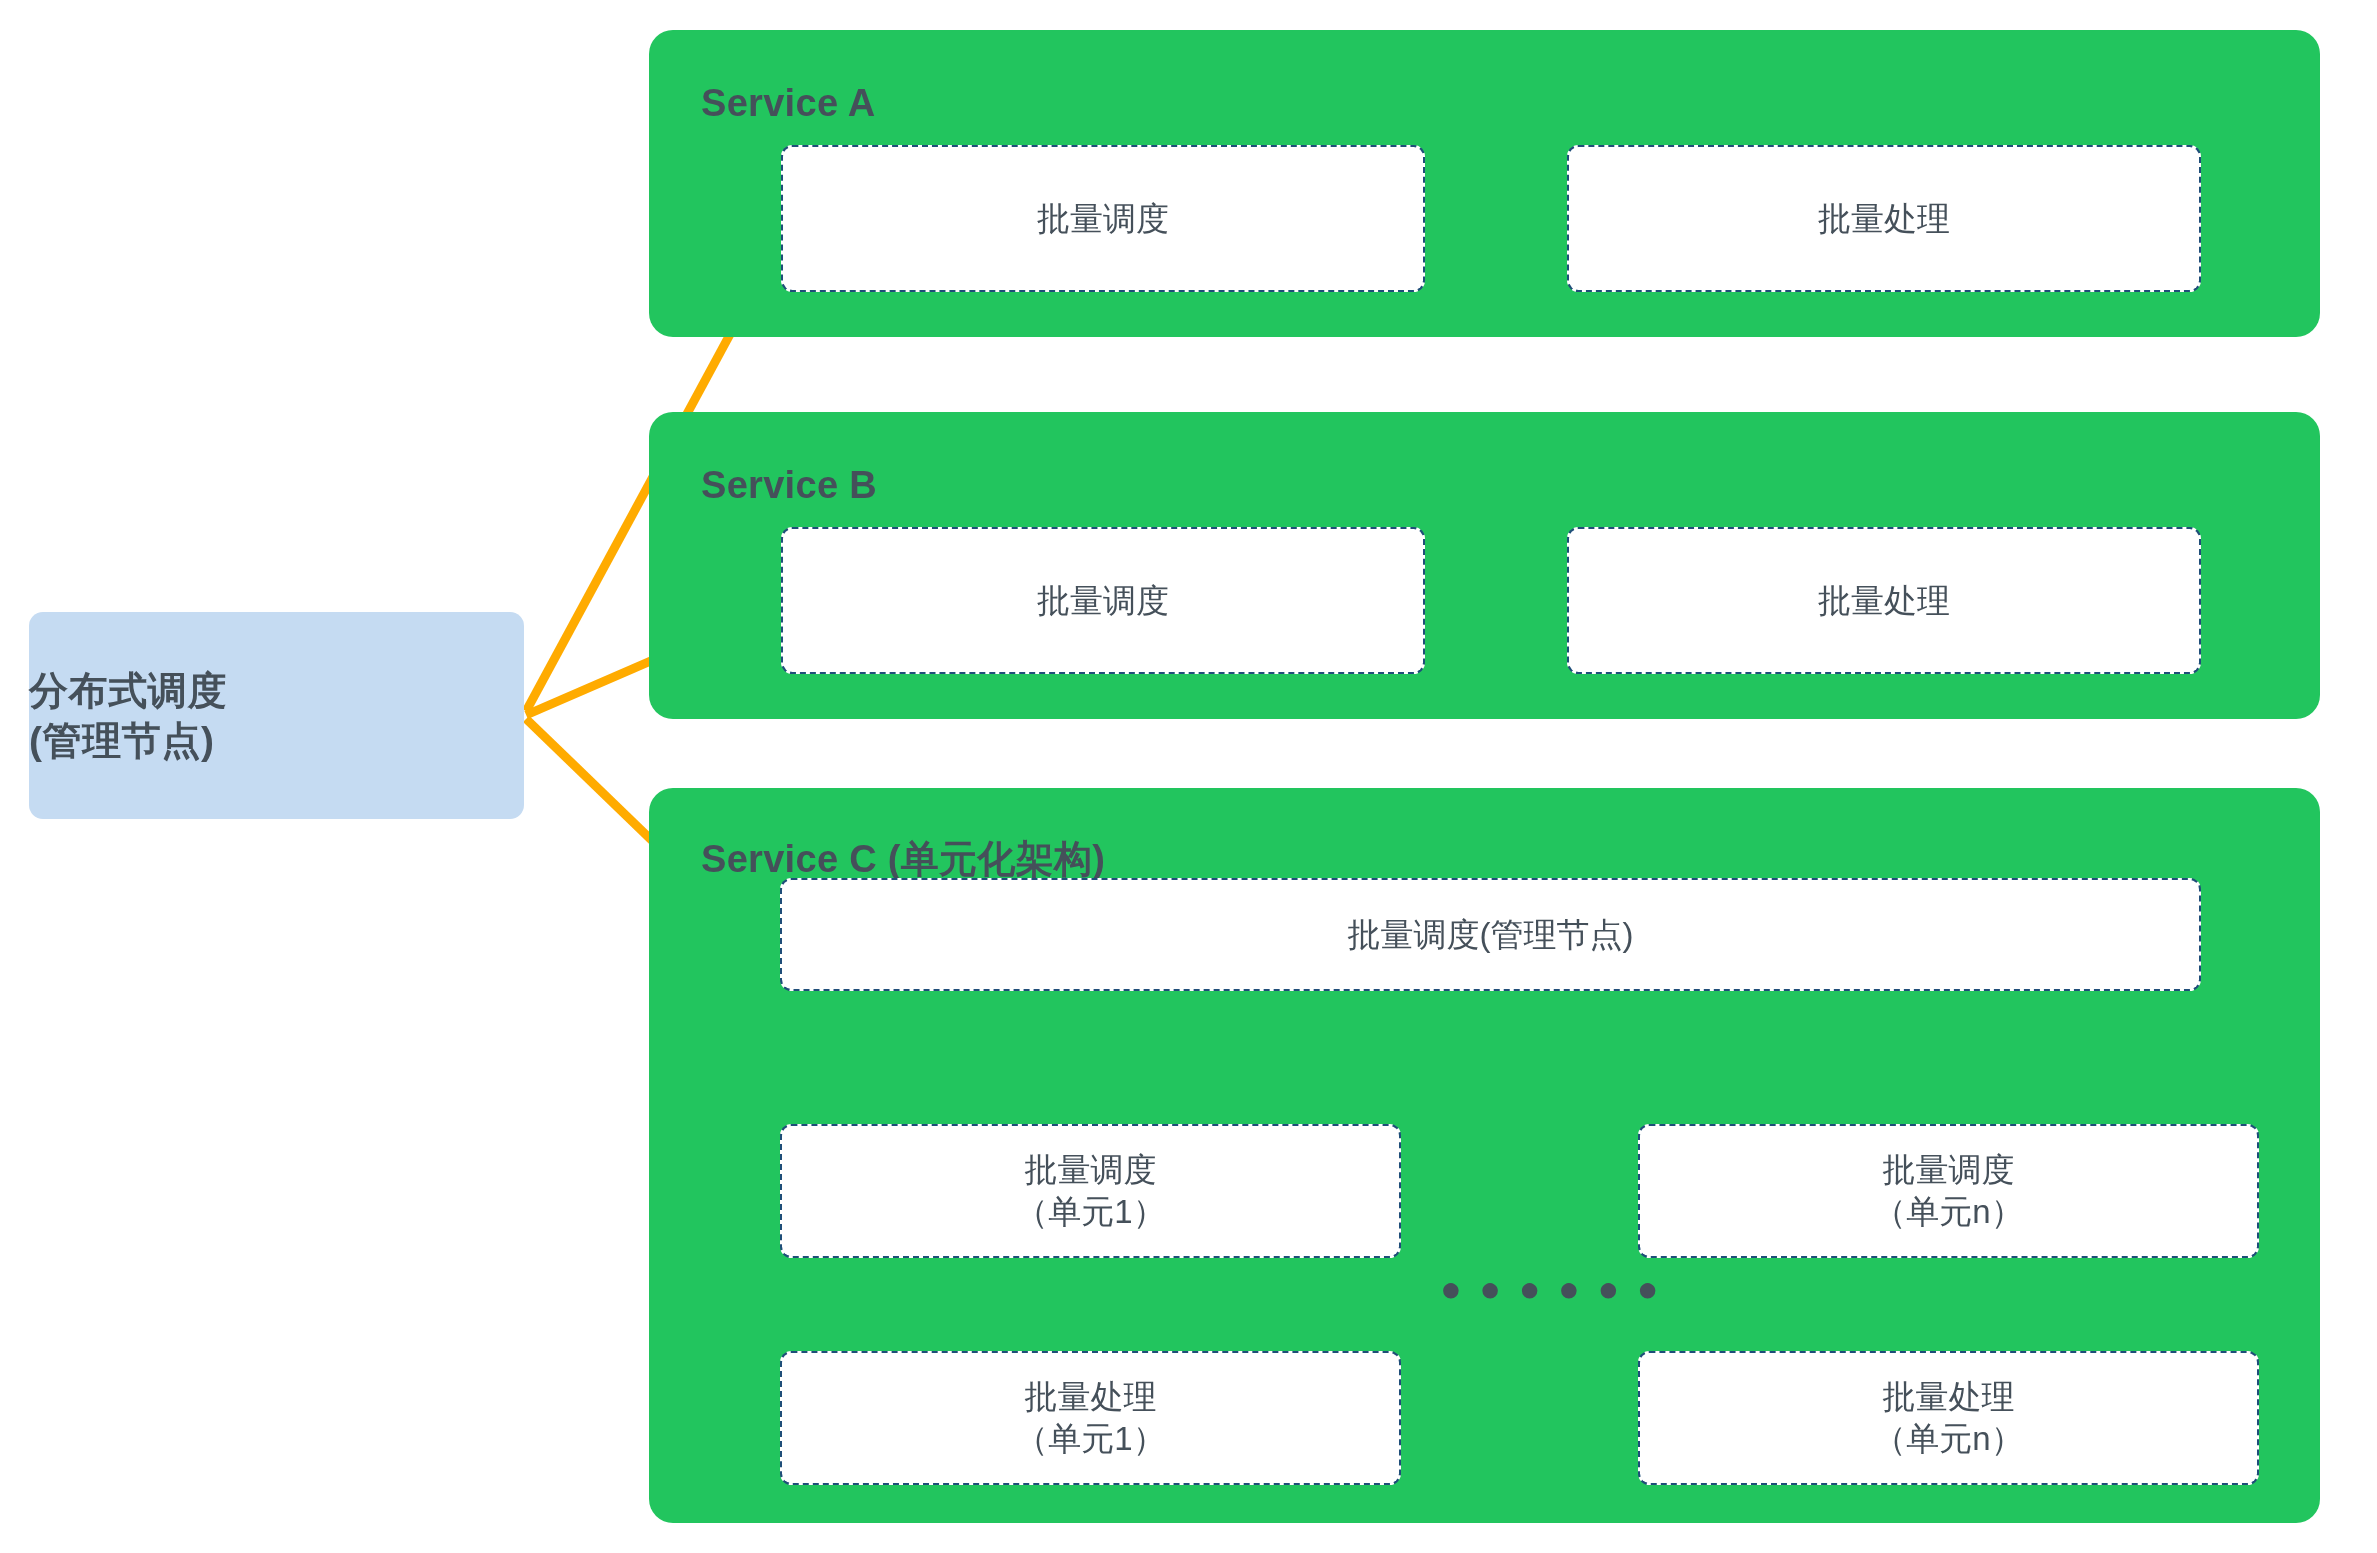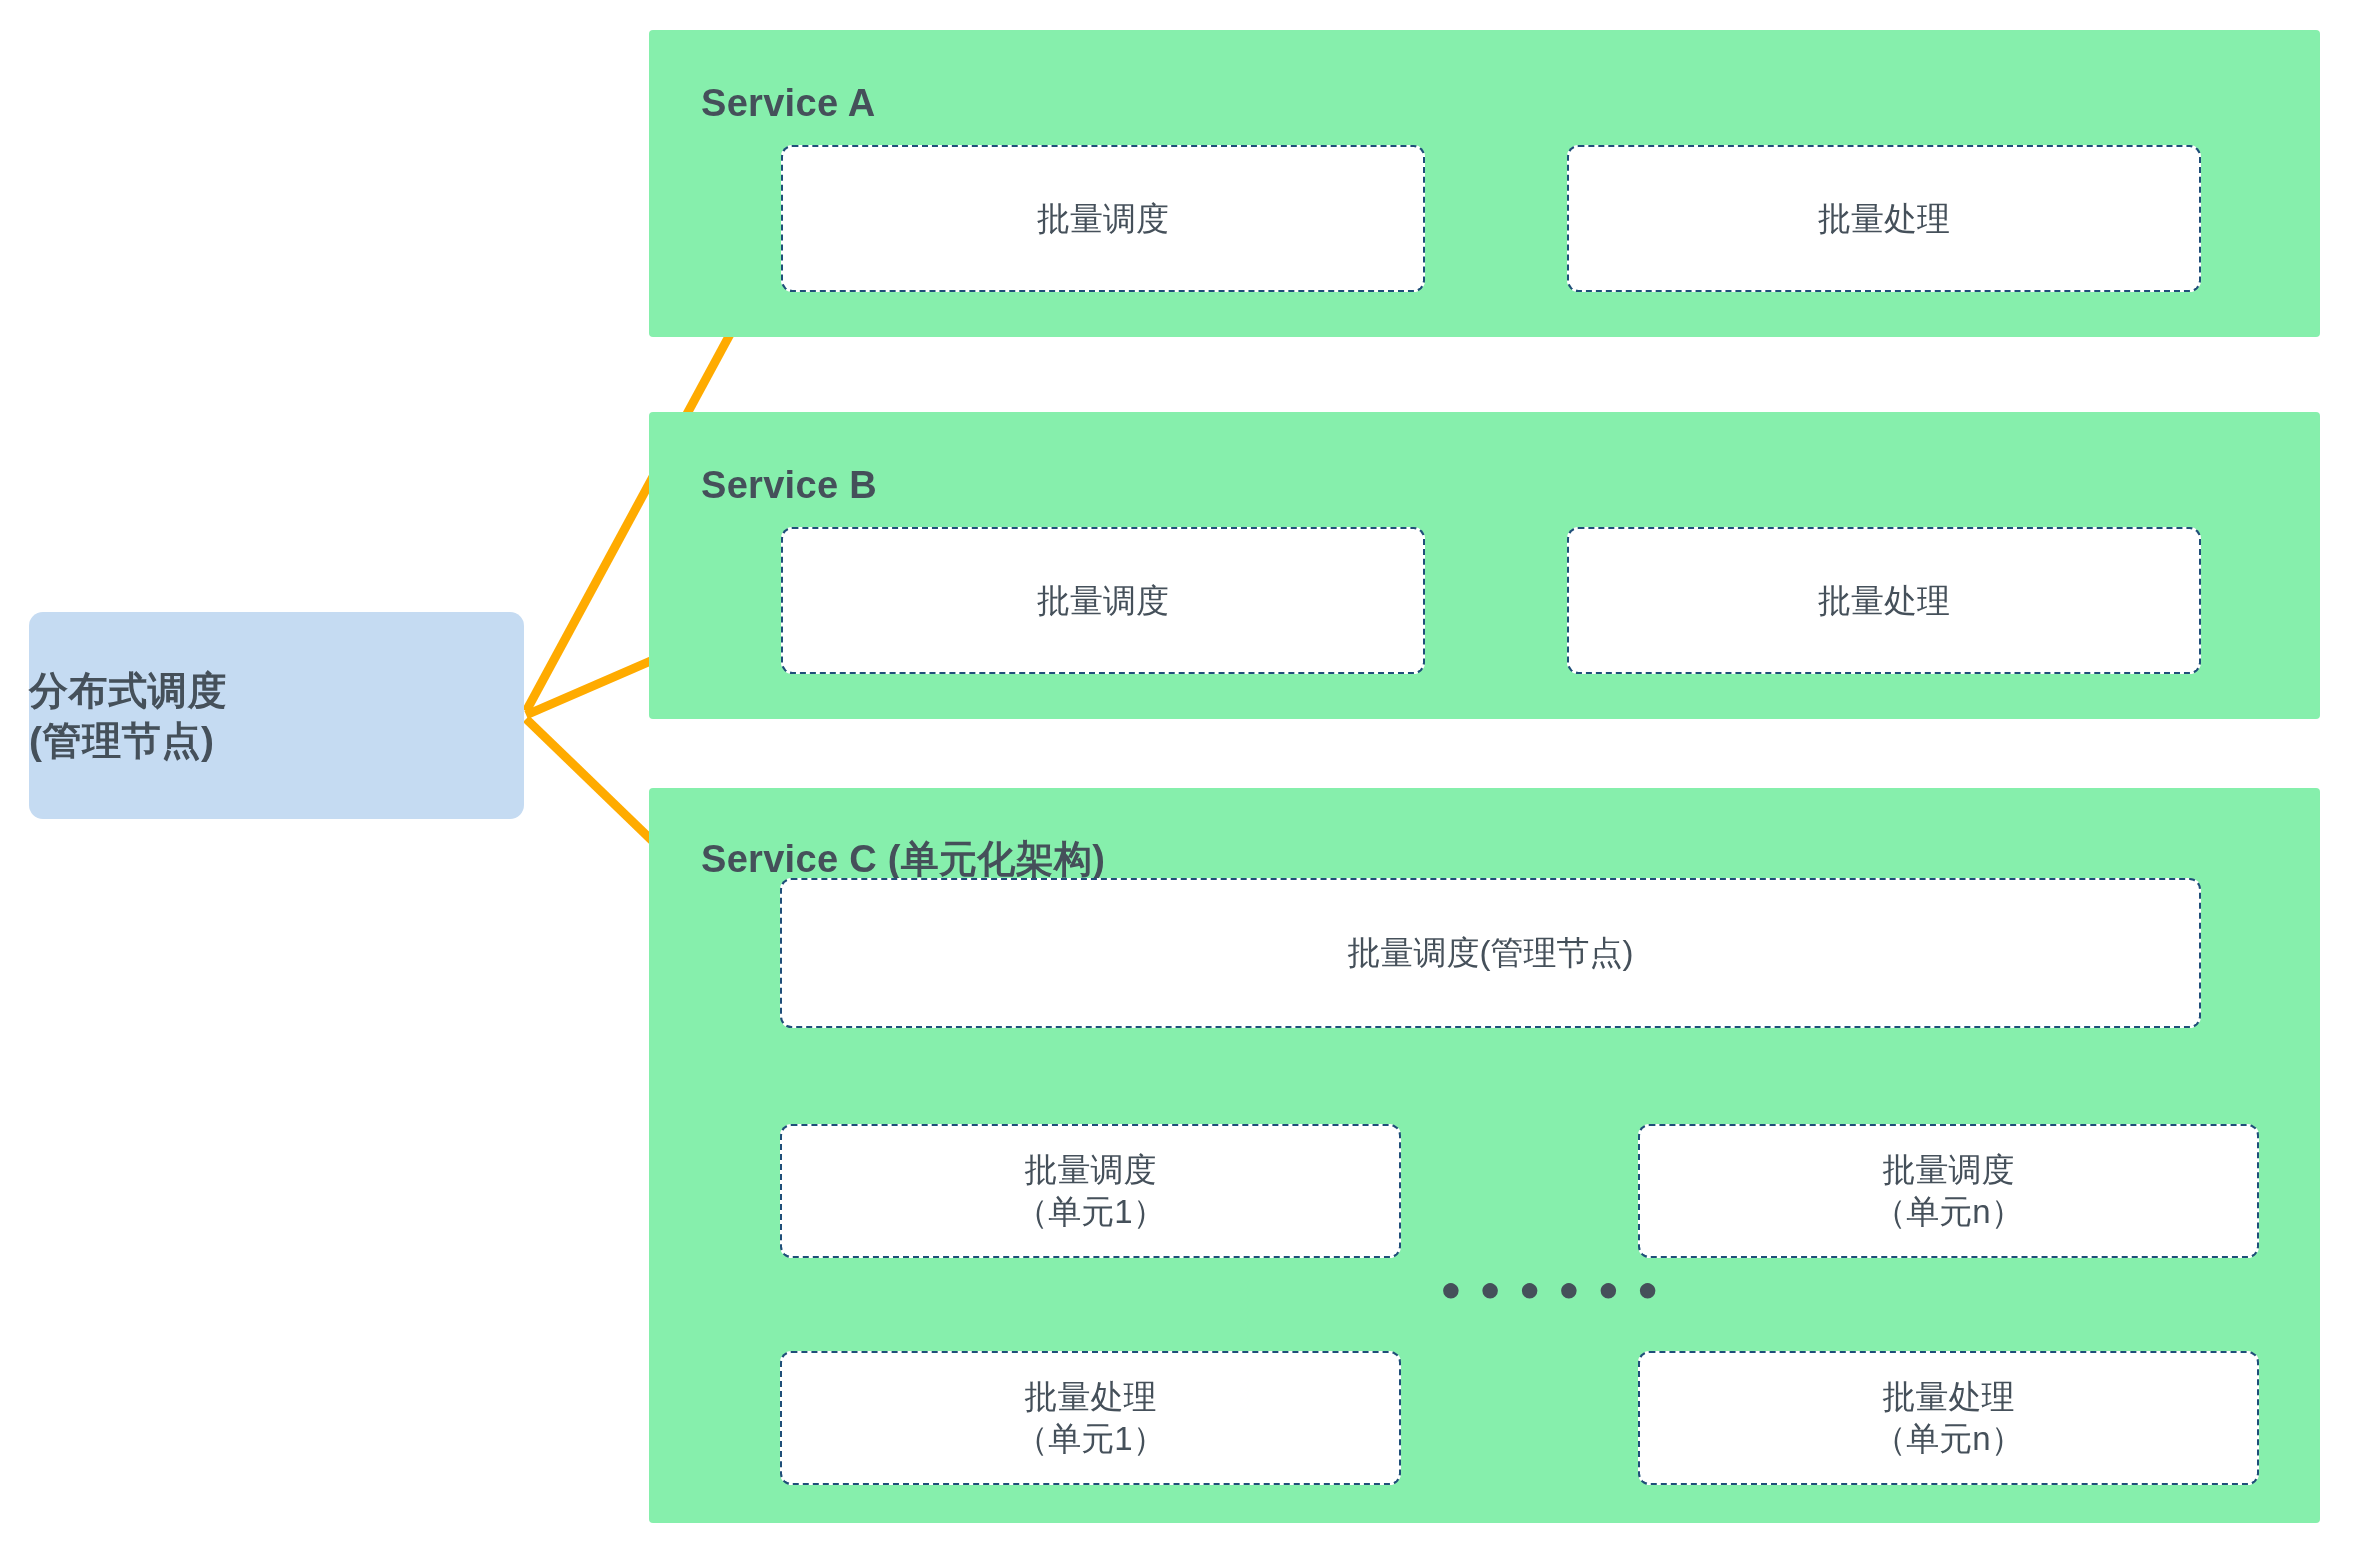--- a/index.html
+++ b/index.html
@@ -38,22 +38,22 @@
     font-size: 39px;
     font-weight: bold;
     line-height: 1.28;
     letter-spacing: 0.6px;
     white-space: nowrap;
   }
 
   
   .panel {
     position: absolute;
-    background: #86efac;
-    border-radius: 4px;
+    background: #22c55e;
+    border-radius: 24px;
     box-sizing: border-box;
   }
   .panel-title {
     position: absolute;
     color: #45505A;
     font-size: 38px;
     font-weight: bold;
     white-space: nowrap;
     letter-spacing: 0.3px;
   }
@@ -153,21 +153,21 @@
     </div>
 
     <div class="node-box" style="left:918px; top:115px; width:634px; height:147px;">
       <div class="line">批量处理</div>
     </div>
   </div>
 
   <div class="panel" style="left:649px; top:788px; width:1671px; height:735px;">
     <div class="panel-title" style="left:52px; top:46px;">Service C (单元化架构)</div>
 
-    <div class="node-box" style="left:131px; top:90px; width:1421px; height:150px;">
+    <div class="node-box" style="left:131px; top:90px; width:1421px; height:113px;">
       <div class="line">批量调度(管理节点)</div>
     </div>
 
     <div class="node-box" style="left:131px; top:336px; width:621px; height:134px;">
       <div class="line">批量调度</div>
       <div class="line">（单元1）</div>
     </div>
 
     <div class="node-box" style="left:989px; top:336px; width:621px; height:134px;">
       <div class="line">批量调度</div>

